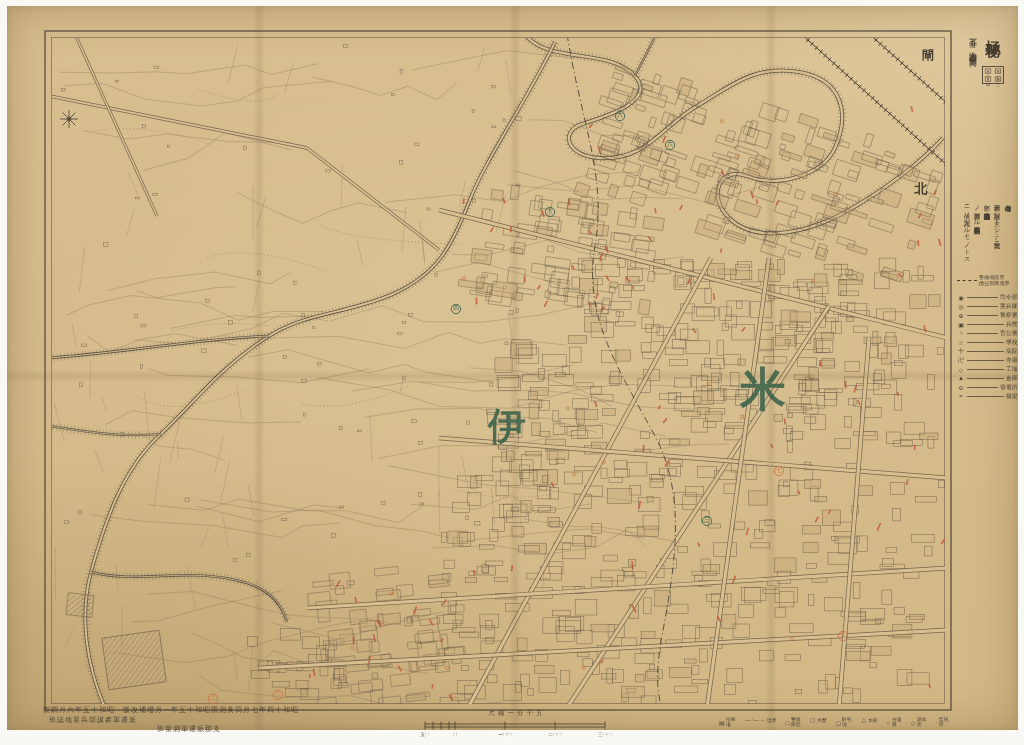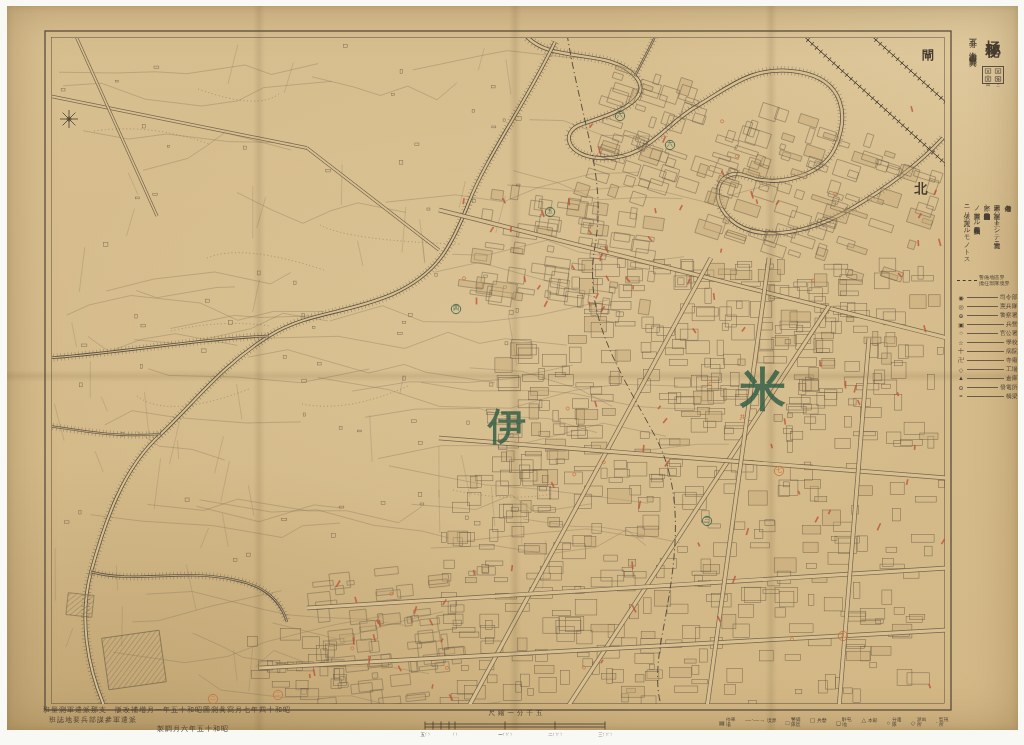--- a/index.html
+++ b/index.html
@@ -1408,23 +1408,23 @@
         <div class="bl-item">
           <span class="bl-sym">◇</span>
           <span class="bl-lab">派出所</span>
         </div>
         <div class="bl-item">
           <span class="bl-sym">·</span>
           <span class="bl-lab">監視所</span>
         </div>
       </div>
 
-    <div class="imprint l1">班量測軍遣派那支　版改補增月一年五十和昭圖測眞寫月七年四十和昭</div>
+    <div class="imprint l1">製調月六年五十和昭　版改補增月一年五十和昭圖測眞寫月七年四十和昭</div>
     <div class="imprint l2">班誌地要兵部謀參軍遣派</div>
-    <div class="imprint compiled">製調月六年五十和昭</div>
+    <div class="imprint compiled">班量測軍遣派那支</div>
     <div class="scale-label">尺縮一分千五</div>
 
     <div id="overlay">
         <span class="tick" style="left: 407px;">五〇</span>
         <span class="tick" style="left: 437px;">〇</span>
         <span class="tick" style="left: 487px;">一〇〇</span>
         <span class="tick" style="left: 537px;">二〇〇</span>
         <span class="tick" style="left: 587px;">三〇〇</span>
         <span class="biglab" style="left: 500px; top: 423px; font-size: 38px;">伊</span>
         <span class="biglab" style="left: 756px; top: 387px; font-size: 46px;">米</span>

